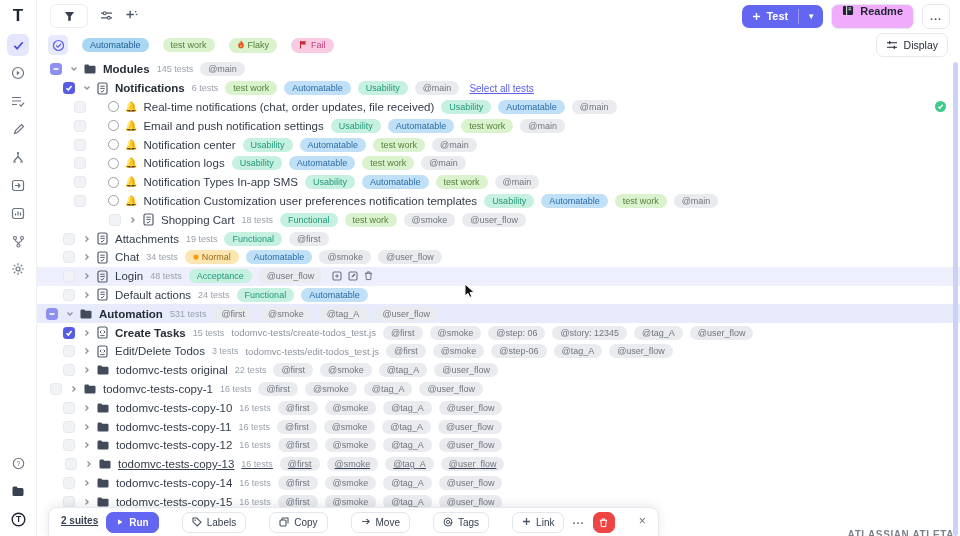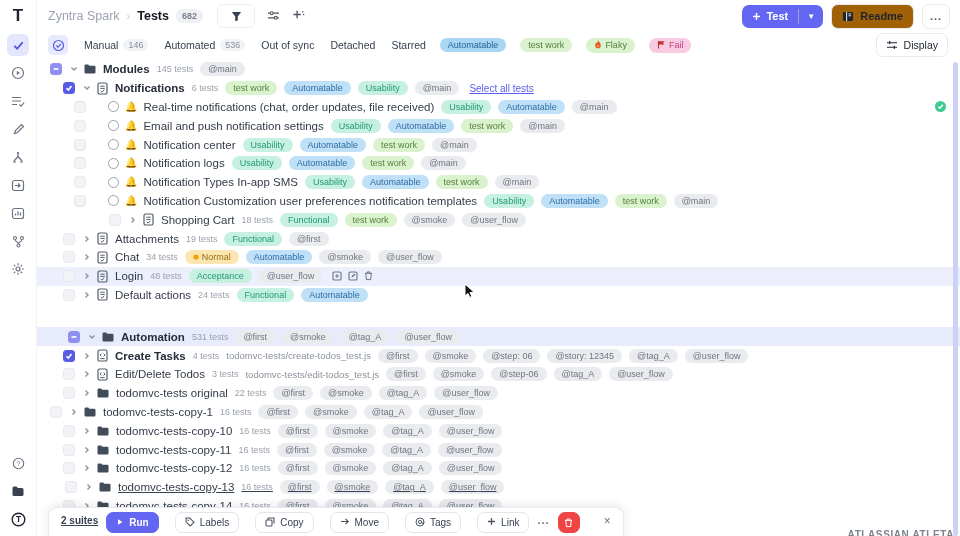--- a/index.html
+++ b/index.html
@@ -30,22 +30,22 @@
   .search{margin-left:10px;width:110px;height:22px;border:1px solid #e7e9ee;border-radius:7px;
           display:flex;align-items:center;gap:5px;padding:0 7px;color:#a4abb6;}
   .search input{border:0;outline:0;width:100%;font-size:10px;color:#6b7280;
                 font-family:"Liberation Sans",sans-serif;background:transparent;}
   .ghost-ic{margin-left:12px;color:#4b5563;}
   .hright{margin-left:auto;display:flex;align-items:center;gap:8px;margin-right:10px;}
   .test-btn{display:flex;align-items:stretch;background:#6366f1;border-radius:7px;color:#fff;height:23px;overflow:hidden;}
   .test-btn .main{display:flex;align-items:center;gap:5px;padding:0 10px;font-size:11px;font-weight:600;}
   .test-btn .split{width:1px;background:rgba(255,255,255,.35);margin:4px 0;}
   .test-btn .chev{display:flex;align-items:center;padding:0 8px;font-size:8px;}
-  .readme-btn{display:flex;align-items:center;gap:6px;border:1px solid #e7e9ee;border-radius:7px;
-              height:23px;padding:0 10px;font-size:11px;font-weight:600;color:#1f2430;background:#a16207;}
+  .readme-btn{display:flex;align-items:flex-start;gap:6px;border:1px solid #e7e9ee;border-radius:7px;
+              height:23px;padding:0 10px;font-size:11px;font-weight:600;color:#1f2430;background:#f0abfc;}
   .more-btn{width:26px;height:23px;border:1px solid #e7e9ee;border-radius:7px;display:flex;align-items:center;
             justify-content:center;color:#4b5563;font-weight:700;font-size:11px;background:#fff;letter-spacing:1px;}
 
   
   .toolbar{position:absolute;left:36px;right:0;top:32px;height:26px;display:flex;align-items:center;background:#fff;}
   .selmode{margin-left:12px;width:20px;height:20px;border-radius:5px;background:#e7e9fc;color:#5a5ee8;
            display:flex;align-items:center;justify-content:center;}
   .f-item{margin-left:16px;font-size:10.5px;color:#374151;display:flex;align-items:center;gap:5px;white-space:nowrap;}
   .f-count{background:#f1f2f5;color:#8a919c;font-size:9px;border-radius:7px;padding:1px 5px;}
   .chip{border-radius:9px;padding:2px 8px;font-size:9px;white-space:nowrap;display:inline-flex;align-items:center;gap:3px;}
@@ -204,26 +204,20 @@
             <svg width="15" height="15" viewBox="0 0 15 15">
               <circle cx="7.5" cy="7.5" r="6.3" fill="none" stroke="#1f2430" stroke-width="1.4"></circle>
               <text x="7.5" y="10.4" font-size="8.5" font-weight="bold" text-anchor="middle" fill="#1f2430" font-family="Liberation Sans,sans-serif">T</text>
             </svg>
           </span>
         </div>
       </div>
   </div>
 
   <div class="header">
-    <div class="crumb">
-      <span class="proj">Zyntra Spark</span>
-      <span class="sep">›</span>
-      <span class="sect">Tests</span>
-      <span class="badge">682</span>
-    </div>
     <div class="hbtn funnel-btn">
       <svg width="11" height="11" viewBox="0 0 12 12">
           <path d="M1 1h10L7.4 6v4.3L4.6 11V6z" fill="#374151"></path>
         </svg>
     </div>
     <div class="ghost-ic">
       <svg width="13" height="11" viewBox="0 0 14 12">
           <path d="M1 3.5h12M1 8.5h12" stroke="#4b5563" stroke-width="1.3"></path>
           <circle cx="5" cy="3.5" r="1.6" fill="#fff" stroke="#4b5563" stroke-width="1.2"></circle>
           <circle cx="9.5" cy="8.5" r="1.6" fill="#fff" stroke="#4b5563" stroke-width="1.2"></circle>
@@ -259,39 +253,20 @@
     </div>
   </div>
 
   <div class="toolbar">
     <div class="selmode">
       <svg width="13" height="13" viewBox="0 0 14 14">
           <circle cx="7" cy="7" r="5.4" fill="none" stroke="#5a5ee8" stroke-width="1.3"></circle>
           <path d="M4.6 7l1.8 1.8L9.6 5.4" fill="none" stroke="#5a5ee8" stroke-width="1.3"></path>
         </svg>
     </div>
-    <div id="filter-items" style="display:flex;align-items:center;">
-        <div class="f-item">
-          <span>Manual</span>
-          <span class="f-count">146</span>
-        </div>
-        <div class="f-item">
-          <span>Automated</span>
-          <span class="f-count">536</span>
-        </div>
-        <div class="f-item">
-          <span>Out of sync</span>
-        </div>
-        <div class="f-item">
-          <span>Detached</span>
-        </div>
-        <div class="f-item">
-          <span>Starred</span>
-        </div>
-      </div>
     <div id="filter-chips" style="display:flex;align-items:center;">
         <span class="chip f blue-sel">
           <span>Automatable</span>
         </span>
         <span class="chip f green">
           <span>test work</span>
         </span>
         <span class="chip f green">
           <span><svg width="8" height="9" viewBox="0 0 8 9">
               <path d="M4 .5C4.8 2 6.8 3 6.8 5.4A2.8 2.8 0 011.2 5.4C1.2 4 2 3.4 2.4 2.6c.3.6.8 1 .8 1C3.4 2.4 3.4 1.4 4 .5z" fill="#e25822"></path>
@@ -649,21 +624,21 @@
         </span>
         <span class="t-name">Default actions</span>
         <span class="t-count">24 tests</span>
         <span class="chip teal">
           <span>Functional</span>
         </span>
         <span class="chip blue">
           <span>Automatable</span>
         </span>
       </div>
-      <div class="row hl2" style="padding-left: 32px; margin-top: 23px;">
+      <div class="row hl2" style="padding-left: 10px;">
         <span class="cb indet">
           <svg width="8" height="8" viewBox="0 0 8 8">
             <path d="M1.5 4h5" stroke="#fff" stroke-width="1.6"></path>
           </svg>
         </span>
         <span class="exp">
           <svg width="8" height="8" viewBox="0 0 8 8">
             <path d="M1.5 2.5L4 5l2.5-2.5" fill="none" stroke="#8b929c" stroke-width="1.4"></path>
           </svg>
         </span>
@@ -699,21 +674,21 @@
           </svg>
         </span>
         <span class="t-ic">
           <svg width="11" height="13" viewBox="0 0 11 13">
             <rect x="1" y="1" width="9" height="11" rx="1.6" fill="none" stroke="#555e6b" stroke-width="1.2"></rect>
             <path d="M4.4 4.6L3 6l1.4 1.4M6.6 4.6L8 6 6.6 7.4" fill="none" stroke="#555e6b" stroke-width="1"></path>
             <path d="M3.3 9.6h4.4" stroke="#555e6b" stroke-width="1"></path>
           </svg>
         </span>
         <span class="t-name bold">Create Tasks</span>
-        <span class="t-count">4 tests</span>
+        <span class="t-count">15 tests</span>
         <span class="t-path">todomvc-tests/create-todos_test.js</span>
         <span class="chip grey">
           <span>@first</span>
         </span>
         <span class="chip grey">
           <span>@smoke</span>
         </span>
         <span class="chip grey">
           <span>@step: 06</span>
         </span>
@@ -973,21 +948,21 @@
           <span>@tag_A</span>
         </span>
         <span class="chip grey">
           <span>@user_flow</span>
         </span>
       </div>
     </div>
 
   <div class="actionbar">
     <span class="ab-link">2 suites</span>
-    <span id="ab-buttons" style="display:flex;gap:16px;">
+    <span id="ab-buttons" style="display:flex;gap:23px;">
         <span class="ab-btn primary">
           <span><svg width="8" height="8" viewBox="0 0 8 8">
               <path d="M2 1.2l4.4 2.8L2 6.8z" fill="#fff"></path>
             </svg></span>
           <span>Run</span>
         </span>
         <span class="ab-btn">
           <span><svg width="10" height="10" viewBox="0 0 10 10">
               <path d="M1 1h3.8L9 5.2 5.2 9 1 4.8z" fill="none" stroke="#4b5563" stroke-width="1.1"></path>
               <circle cx="3.2" cy="3.2" r=".8" fill="#4b5563"></circle>

